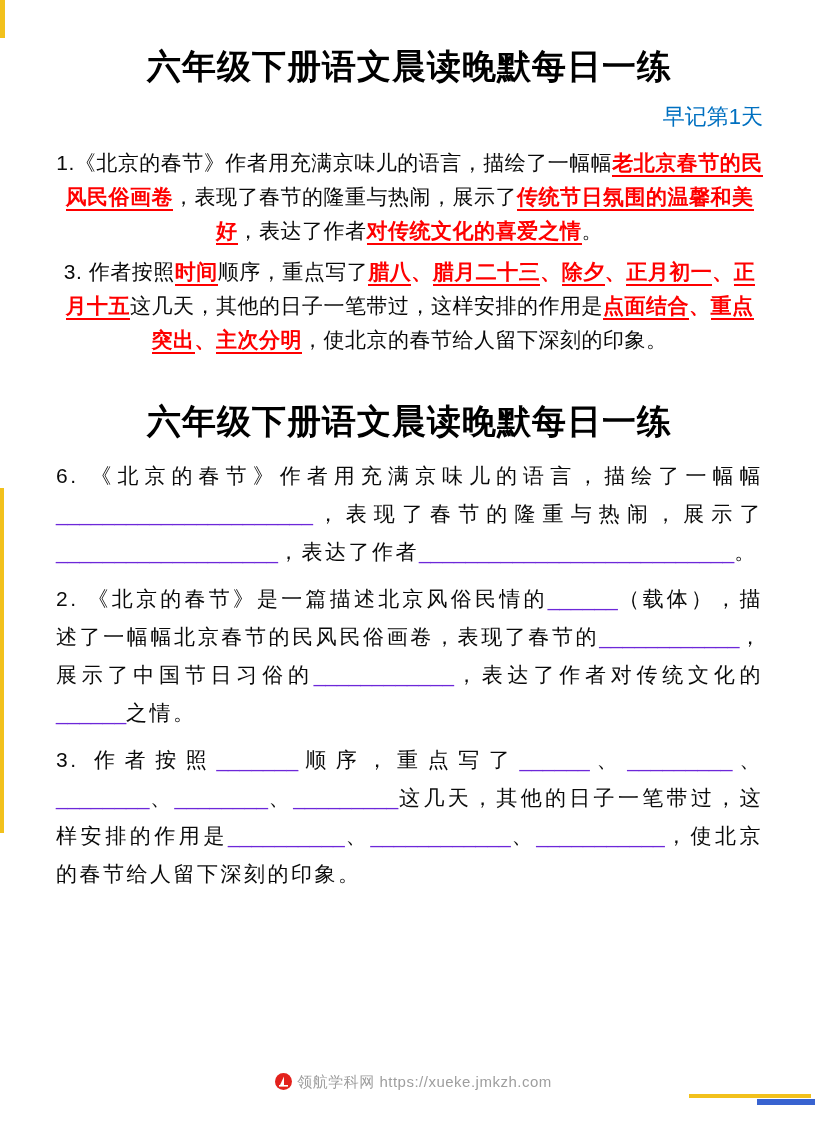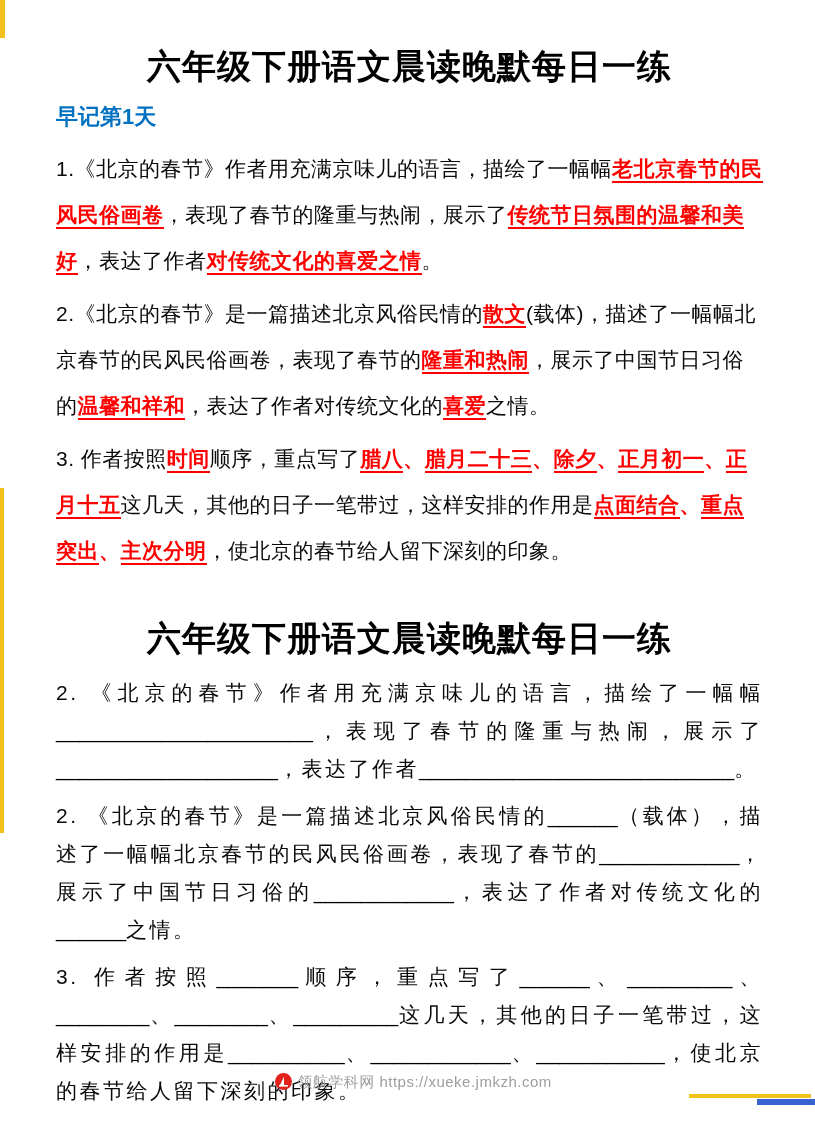--- a/index.html
+++ b/index.html
@@ -27,43 +27,44 @@
     font-family: "Liberation Serif", serif;
     font-size: 34px;
     font-weight: bold;
     text-align: center;
     letter-spacing: 1px;
     color: #000;
   }
   .doc-subtitle {
     margin: 0 0 14px 0;
     font-size: 22px;
-    font-weight: bold;
-    text-align: left;
+    font-weight: normal;
+    text-align: right;
     color: var(--accent-blue);
   }
 
   .paras p {
     margin: 0 0 7px 0;
     font-size: 21px;
-    line-height: 46px;
+    line-height: 34px;
     letter-spacing: 0.5px;
     color: #0a0a0a;
+    text-align: center;
   }
   .seg-answer {
     color: var(--answer-red);
     font-weight: bold;
     border-bottom: 2px solid var(--answer-red);
     padding-bottom: 1px;
   }
   .seg-red {
     color: var(--answer-red);
     font-weight: bold;
   }
-  .seg-blank { letter-spacing: 0; color: #000000; }
+  .seg-blank { letter-spacing: 0; color: #6d28d9; }
 
   .section-evening { margin-top: 42px; }
   .section-evening .paras p {
     line-height: 38px;
     letter-spacing: 2.5px;
     text-align: justify;
     margin-bottom: 9px;
   }
 
   .page-footer {
@@ -98,29 +99,28 @@
   <div class="border-bottom-yellow"></div>
   <div class="border-bottom-blue"></div>
 
   <div class="content">
 
     <section class="section-morning">
       <h1 class="doc-title">六年级下册语文晨读晚默每日一练</h1>
       <h2 class="doc-subtitle">早记第1天</h2>
       <div class="paras">
           <p><span class="seg-normal">1.《北京的春节》作者用充满京味儿的语言，描绘了一幅幅</span><span class="seg-answer">老北京春节的民风民俗画卷</span><span class="seg-normal">，表现了春节的隆重与热闹，展示了</span><span class="seg-answer">传统节日氛围的温馨和美好</span><span class="seg-normal">，表达了作者</span><span class="seg-answer">对传统文化的喜爱之情</span><span class="seg-normal">。</span></p>
-          <p><span class="seg-normal">2.《北京的春节》是一篇描述北京风俗民情的</span><span class="seg-answer">散文</span><span class="seg-normal">(载体)，描述了一幅幅北京春节的民风民俗画卷，表现了春节的</span><span class="seg-answer">隆重和热闹</span><span class="seg-normal">，展示了中国节日习俗的</span><span class="seg-answer">温馨和祥和</span><span class="seg-normal">，表达了作者对传统文化的</span><span class="seg-answer">喜爱</span><span class="seg-normal">之情。</span></p>
           <p><span class="seg-normal">3. 作者按照</span><span class="seg-answer">时间</span><span class="seg-normal">顺序，重点写了</span><span class="seg-answer">腊八</span><span class="seg-red">、</span><span class="seg-answer">腊月二十三</span><span class="seg-red">、</span><span class="seg-answer">除夕</span><span class="seg-red">、</span><span class="seg-answer">正月初一</span><span class="seg-red">、</span><span class="seg-answer">正月十五</span><span class="seg-normal">这几天，其他的日子一笔带过，这样安排的作用是</span><span class="seg-answer">点面结合</span><span class="seg-red">、</span><span class="seg-answer">重点突出</span><span class="seg-red">、</span><span class="seg-answer">主次分明</span><span class="seg-normal">，使北京的春节给人留下深刻的印象。</span></p>
         </div>
     </section>
 
     <section class="section-evening">
       <h1 class="doc-title">六年级下册语文晨读晚默每日一练</h1>
       <div class="paras">
-          <p><span class="seg-normal">2. 《北京的春节》作者用充满京味儿的语言，描绘了一幅幅</span><span class="seg-blank">______________________</span><span class="seg-normal">，表现了春节的隆重与热闹，展示了</span><span class="seg-blank">___________________</span><span class="seg-normal">，表达了作者</span><span class="seg-blank">___________________________</span><span class="seg-normal">。</span></p>
+          <p><span class="seg-normal">6. 《北京的春节》作者用充满京味儿的语言，描绘了一幅幅</span><span class="seg-blank">______________________</span><span class="seg-normal">，表现了春节的隆重与热闹，展示了</span><span class="seg-blank">___________________</span><span class="seg-normal">，表达了作者</span><span class="seg-blank">___________________________</span><span class="seg-normal">。</span></p>
           <p><span class="seg-normal">2. 《北京的春节》是一篇描述北京风俗民情的</span><span class="seg-blank">______</span><span class="seg-normal">（载体），描述了一幅幅北京春节的民风民俗画卷，表现了春节的</span><span class="seg-blank">____________</span><span class="seg-normal">，展示了中国节日习俗的</span><span class="seg-blank">____________</span><span class="seg-normal">，表达了作者对传统文化的</span><span class="seg-blank">______</span><span class="seg-normal">之情。</span></p>
           <p><span class="seg-normal">3. 作者按照</span><span class="seg-blank">_______</span><span class="seg-normal">顺序，重点写了</span><span class="seg-blank">______</span><span class="seg-normal">、</span><span class="seg-blank">_________</span><span class="seg-normal">、</span><span class="seg-blank">________</span><span class="seg-normal">、</span><span class="seg-blank">________</span><span class="seg-normal">、</span><span class="seg-blank">_________</span><span class="seg-normal">这几天，其他的日子一笔带过，这样安排的作用是</span><span class="seg-blank">__________</span><span class="seg-normal">、</span><span class="seg-blank">____________</span><span class="seg-normal">、</span><span class="seg-blank">___________</span><span class="seg-normal">，使北京的春节给人留下深刻的印象。</span></p>
         </div>
     </section>
 
   </div>
 
   <div class="page-footer">
     <span class="logo-icon">
       <svg width="17" height="17" viewBox="0 0 17 17" aria-hidden="true">

